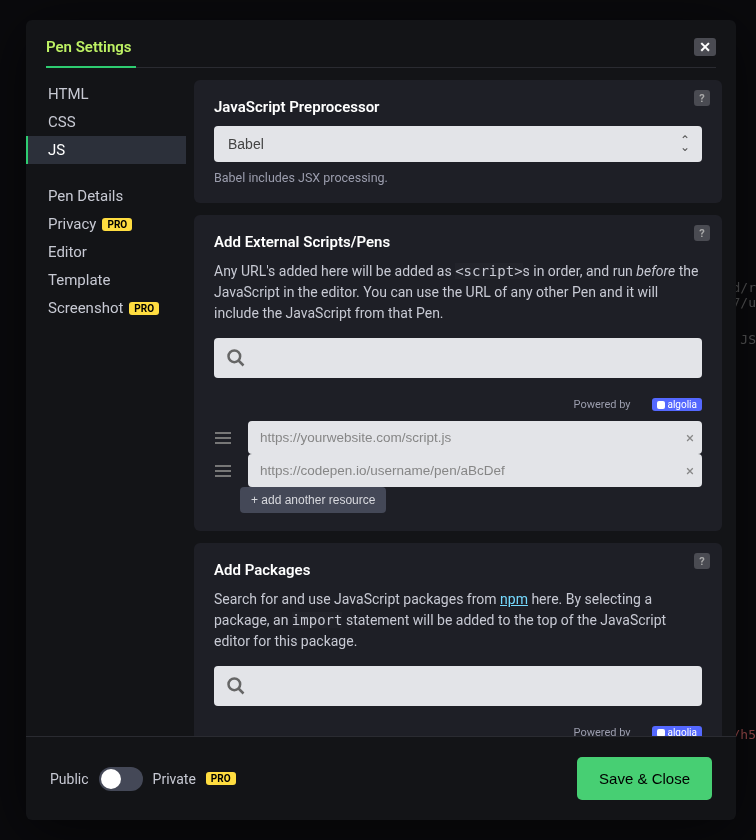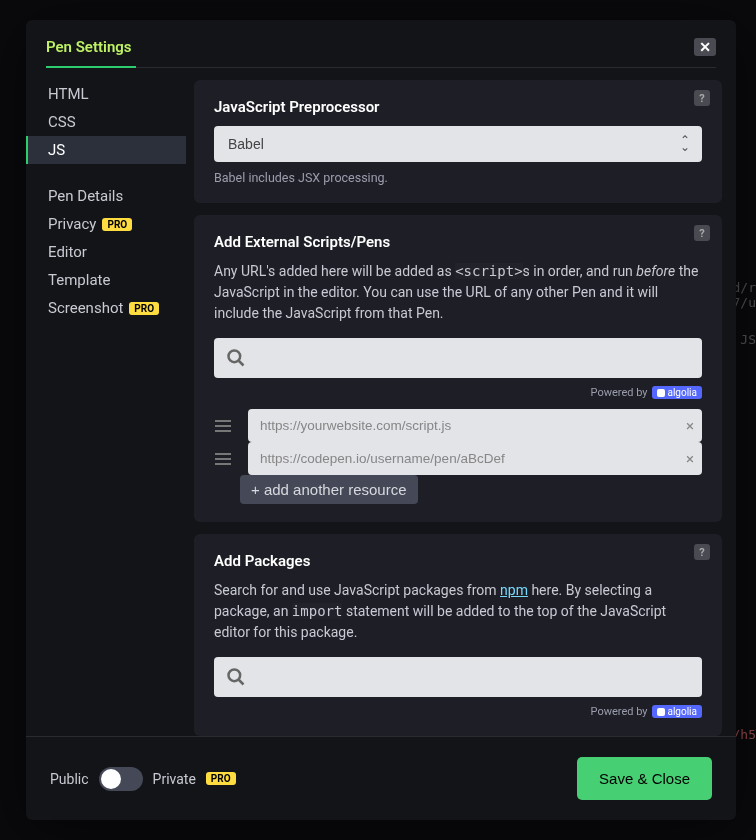--- a/index.html
+++ b/index.html
@@ -213,25 +213,25 @@
       background: transparent;
       font-size: 14.5px;
       color: #444;
       outline: none;
     }
     .search-input::placeholder { color: #868686; }
     .powered {
       text-align: right;
       font-size: 11px;
       color: #9b9dad;
-      margin-top: 8px;
+      margin-top: 20px;
       display: flex;
       justify-content: flex-end;
       align-items: center;
-      gap: 4px;
+      gap: 21px;
     }
     .algolia-badge {
       background: #5468ff;
       color: #fff;
       padding: 1px 5px;
       border-radius: 3px;
       font-size: 10px;
       display: inline-flex;
       align-items: center;
       gap: 3px;
@@ -278,21 +278,21 @@
       transform: translateY(-50%);
       color: #888;
       cursor: pointer;
       font-size: 15px;
     }
     .add-resource-btn {
       background: #444857;
       color: #d8d9de;
       border: none;
       padding: 6px 11px;
-      font-size: 15px;
+      font-size: 12px;
       border-radius: 4px;
       cursor: pointer;
       margin-left: 26px;
     }
     .modal-footer {
       border-top: 1px solid #2a2b31;
       padding: 20px 24px;
       display: flex;
       align-items: center;
       justify-content: space-between;

